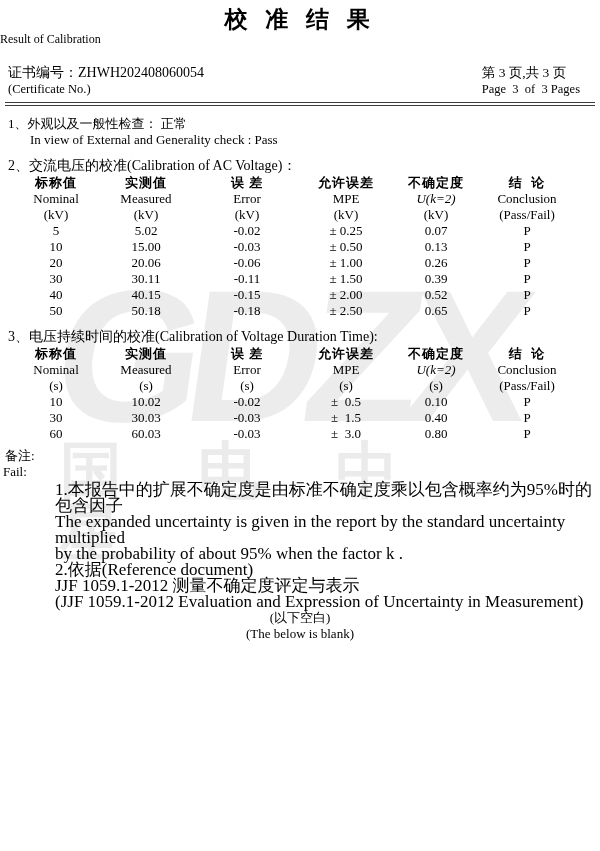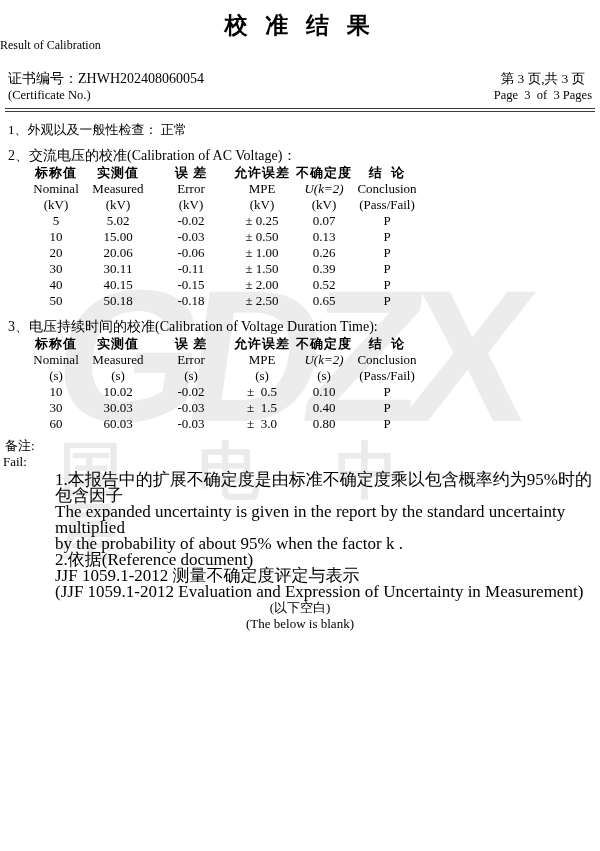--- a/index.html
+++ b/index.html
@@ -29,51 +29,52 @@
     font-weight:bold;
     font-size:62px;line-height:62px;
     letter-spacing:76px;
     color:#ebebeb;
     z-index:0;user-select:none;
   }
   .content{position:relative;z-index:1;}
 
   
   .title{
-    padding-top:13px;text-align:center;
+    padding-top:7px;text-align:center;
     font-size:23px;line-height:25px;font-weight:bold;
     letter-spacing:6px;
   }
   .subtitle{text-align:left;font-size:12px;line-height:14px;}
   .cert-row{
     display:flex;justify-content:space-between;align-items:flex-start;
     margin-top:18px;padding:0 8px;
   }
   .cert-left .l1{font-size:14px;line-height:17px;}
   .cert-left .l2{font-size:12.5px;line-height:16px;}
-  .cert-right{text-align:center;}
+  .cert-right{text-align:left;margin-right:12px;}
   .cert-right .l1{font-size:13.5px;line-height:17px;}
   .cert-right .l2{font-size:12.5px;line-height:16px;}
   .double-rule{
     margin:5px 5px 0 5px;height:2px;
     border-top:1px solid #3a3a3a;border-bottom:1px solid #3a3a3a;
   }
 
   
   .sec{font-size:13px;line-height:16px;}
   .sec1{margin:10px 8px 0 8px;}
   .sec1 .en{padding-left:22px;}
   .sec-heading{margin:10px 8px 0 8px;font-size:14px;line-height:16px;}
 
   
   .tbl{margin-left:30px;margin-top:1px;font-size:13px;}
   .tbl .tr{
     display:grid;
     grid-template-columns:52px 72px 74px 68px 56px 70px;
     line-height:16px;
+    gap:28px;
   }
   .tbl .td{text-align:center;}
   .tbl .hdr-cn .td{font-weight:bold;letter-spacing:1px;}
   .tbl .hdr-en .td:nth-child(5){font-style:italic;}
 
   
   .notes{margin-top:6px;font-size:13px;line-height:16px;}
   .notes .lbl{margin-left:5px;}
   .notes .lbl-en{margin-left:3px;}
   .note-lines{margin-left:55px;margin-top:2px;}
@@ -101,20 +102,21 @@
       <div class="cert-right">
         <div class="l1" data-bind="certificate.page_cn">第 3 页,共 3 页</div>
         <div class="l2" data-bind="certificate.page_en">Page  3  of  3 Pages</div>
       </div>
     </div>
 
     <div class="double-rule"></div>
 
     <div class="sec sec1">
       <div class="cn" data-bind="section1.cn">1、外观以及一般性检查： 正常</div>
+      <div class="en" data-bind="section1.en">In view of External and Generality check : Pass</div>
     </div>
 
     <div class="sec-heading" data-bind="section2.heading">2、交流电压的校准(Calibration of AC Voltage)：</div>
     <div class="tbl">
         <div class="tr hdr-cn">
           <span class="td" data-bind="section2.table.header_cn.0">标称值</span>
           <span class="td" data-bind="section2.table.header_cn.1">实测值</span>
           <span class="td" data-bind="section2.table.header_cn.2">误 差</span>
           <span class="td" data-bind="section2.table.header_cn.3">允许误差</span>
           <span class="td" data-bind="section2.table.header_cn.4">不确定度</span>

